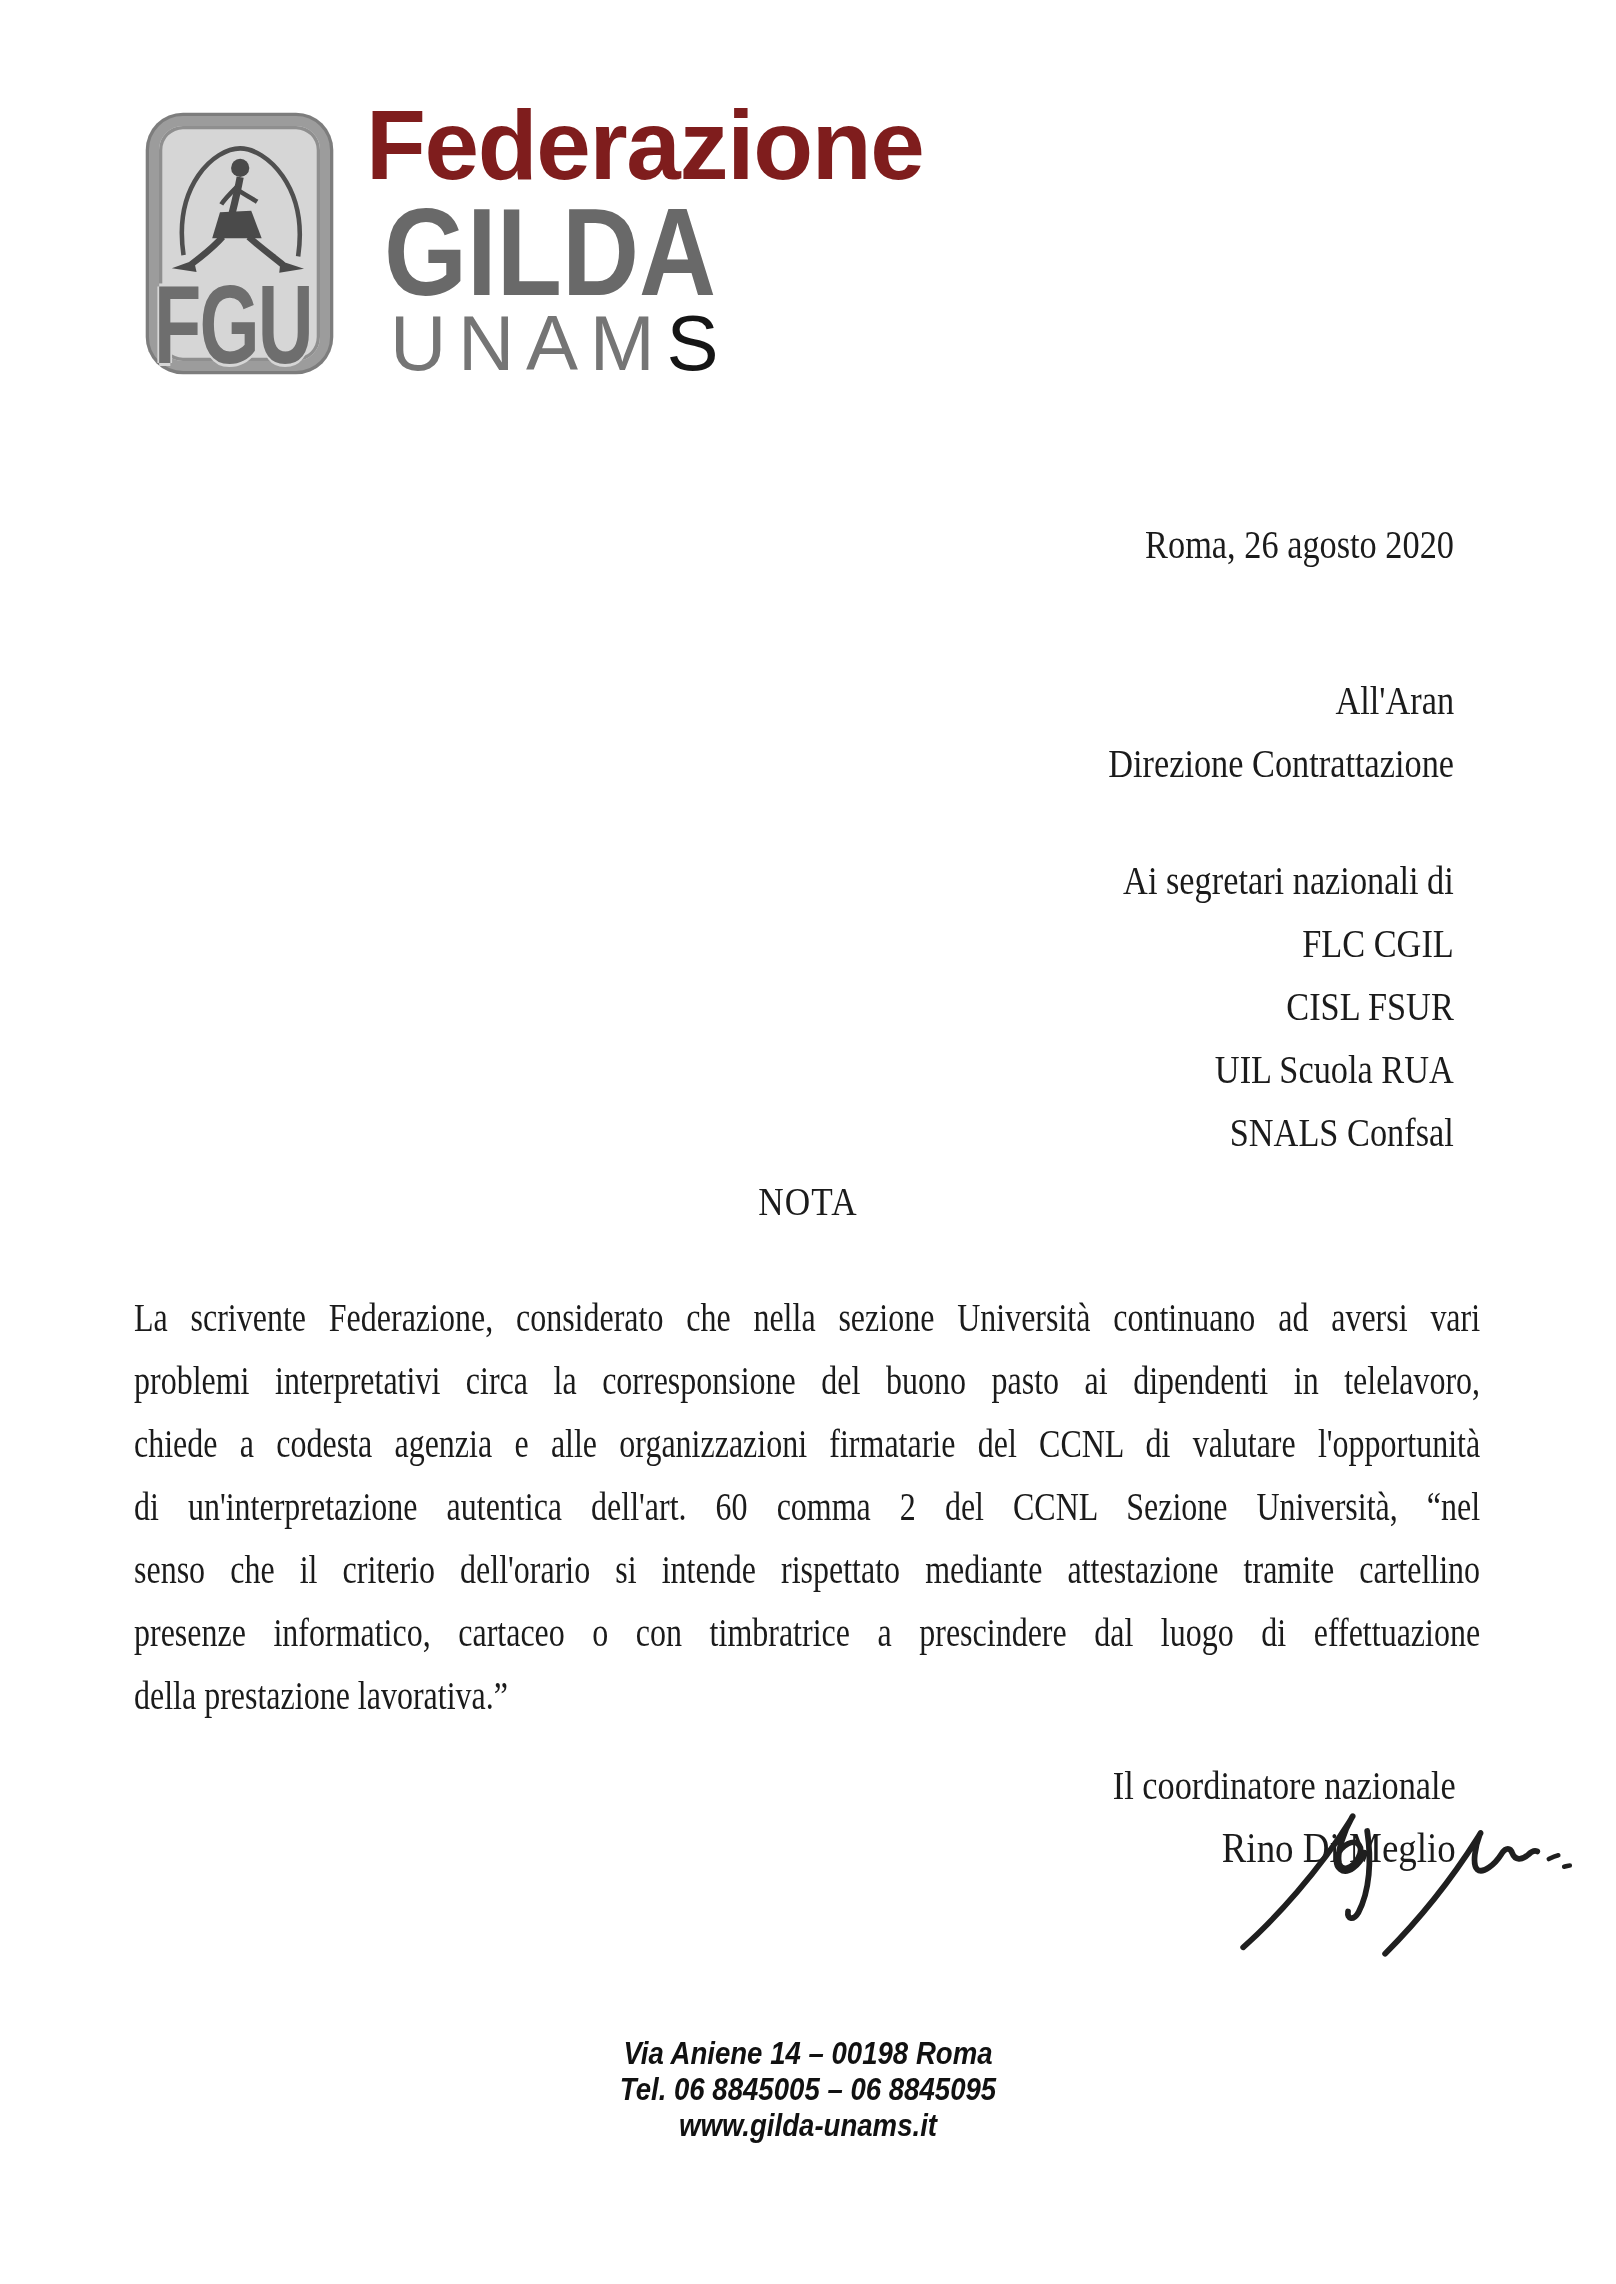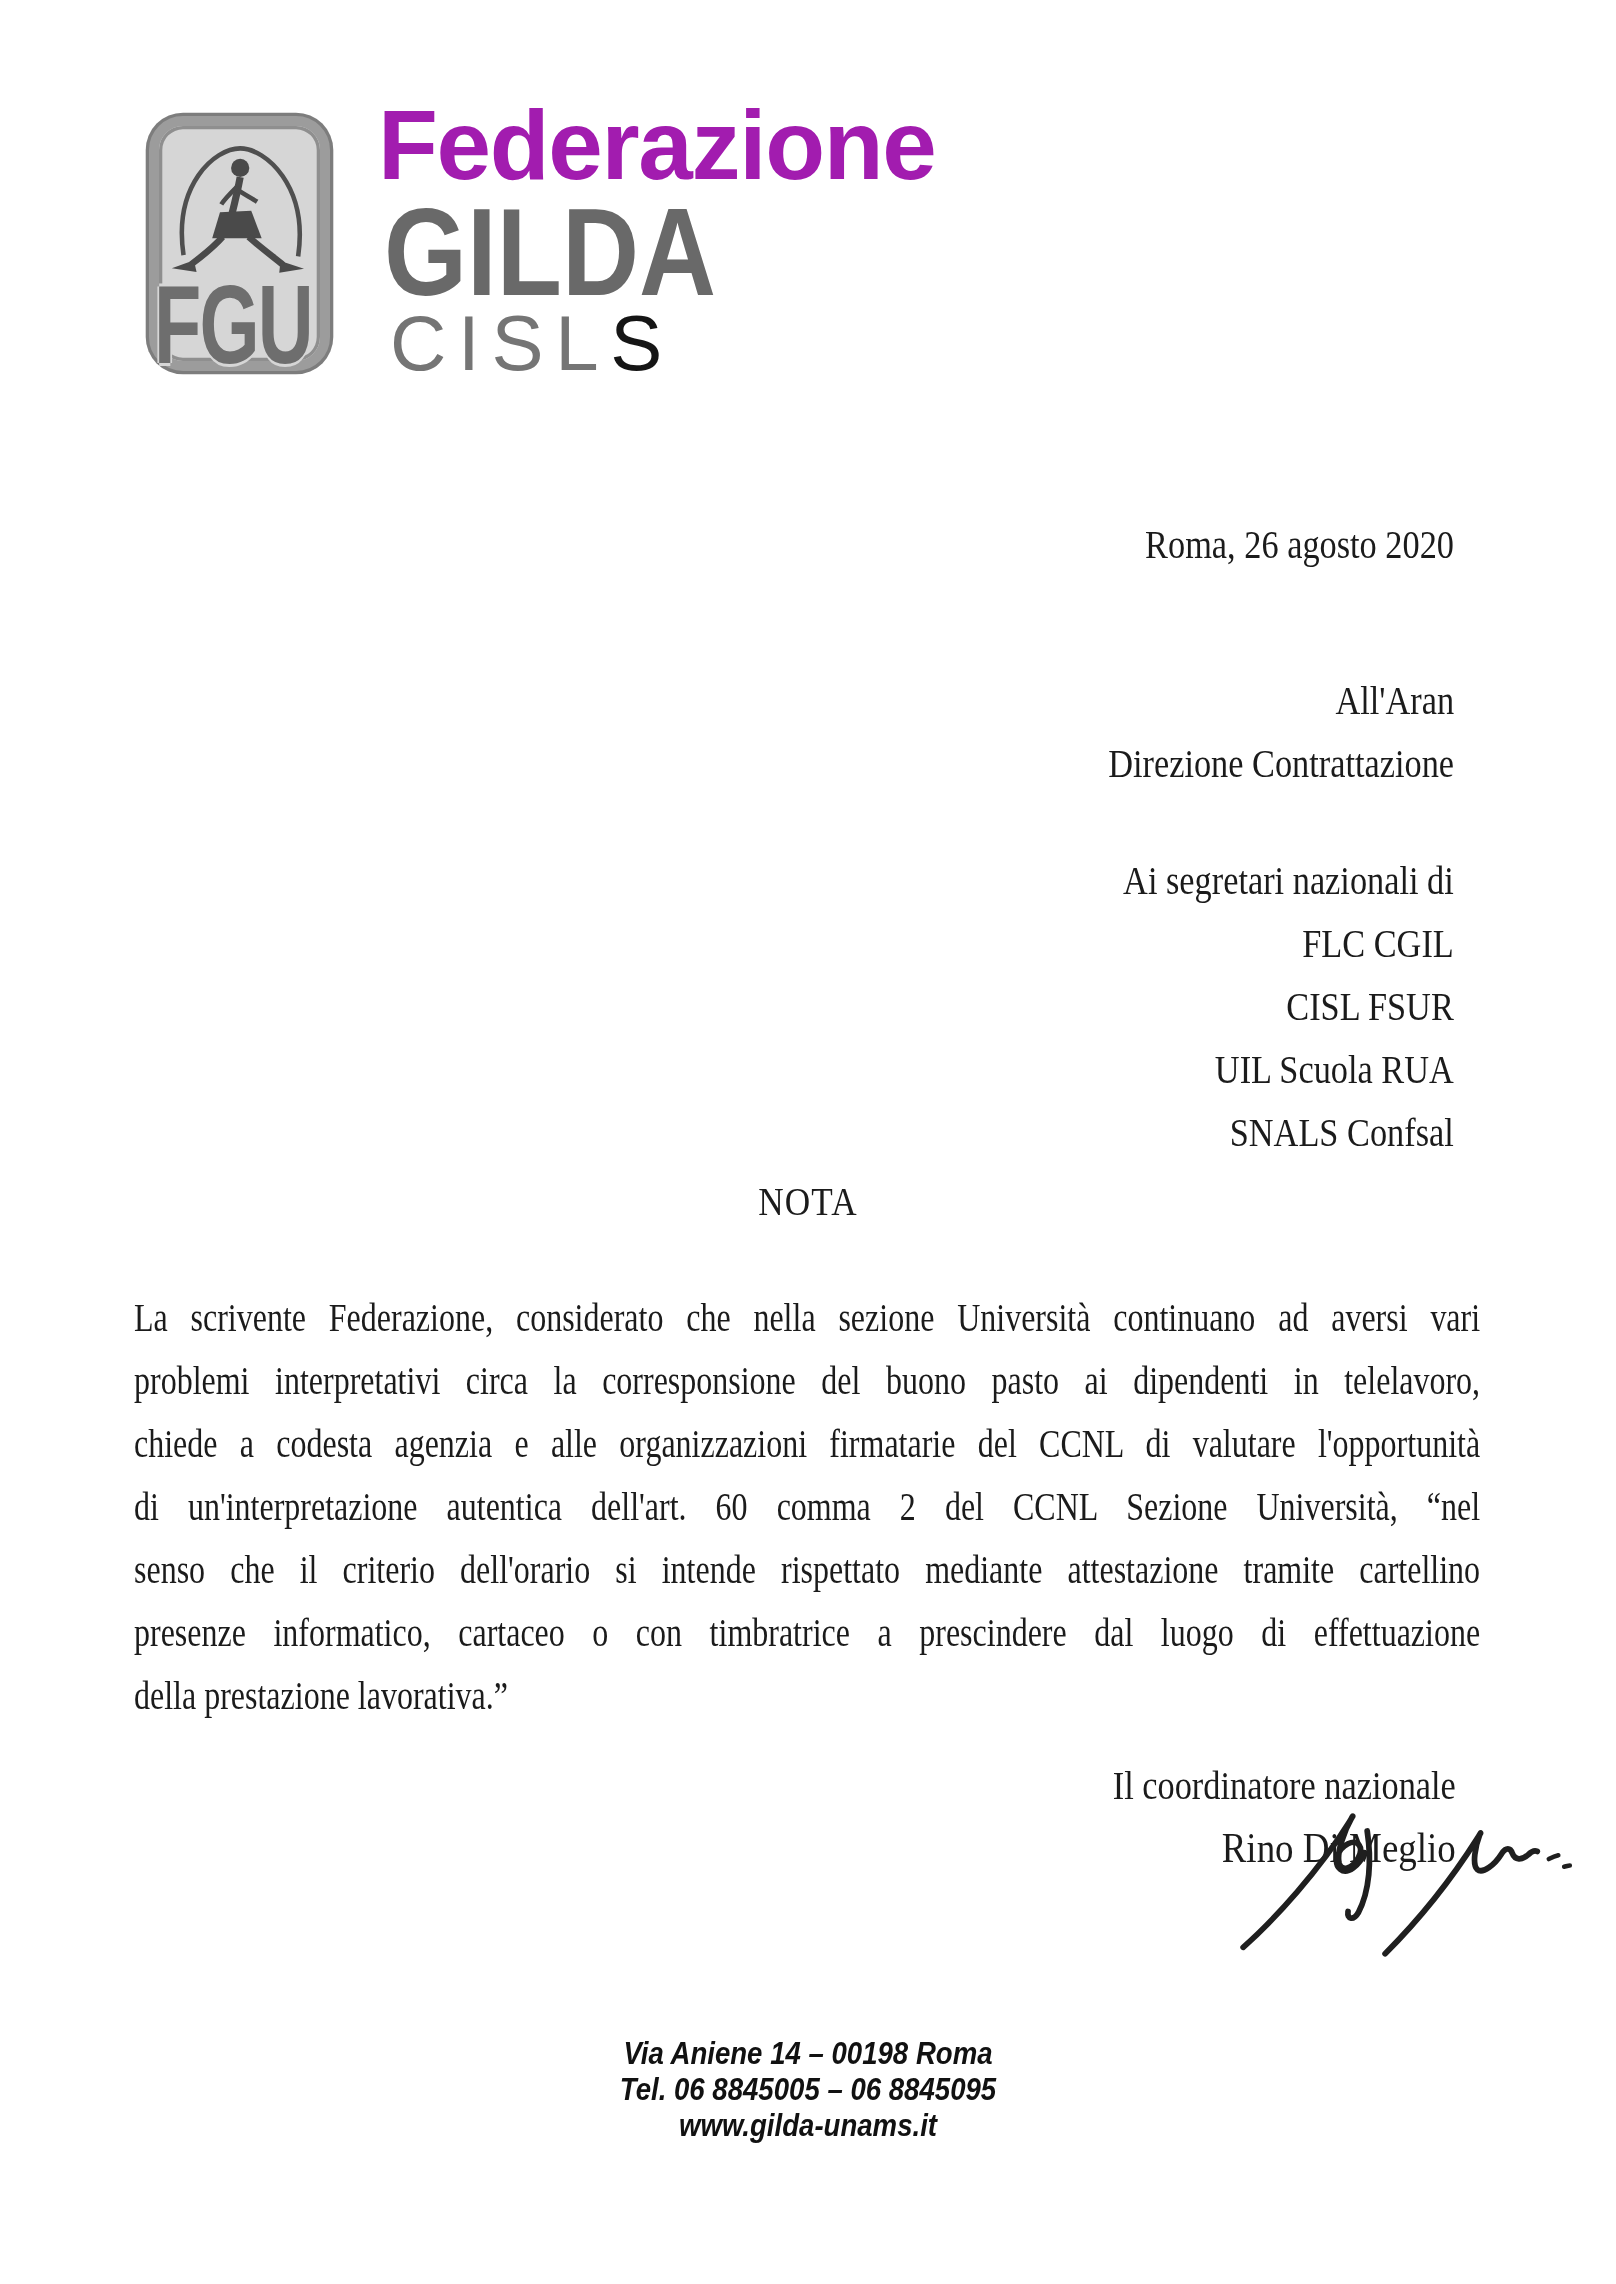--- a/index.html
+++ b/index.html
@@ -8,22 +8,22 @@
 
   
   .logo-box{position:absolute;left:149px;top:116px;width:181px;height:255px;box-sizing:border-box;
             border:10.4px solid #9c9c9c;border-radius:34px;background:#d6d6d6;
             box-shadow:0 0 0 3.3px #7d7d7d, inset 0 0 0 3.3px #8f8f8f;}
   .logo-figure{position:absolute;left:164px;top:139px;width:153px;height:147px;}
   .logo-fgu{position:absolute;left:154px;top:276px;font-family:"Liberation Sans",sans-serif;
             font-weight:bold;font-size:112px;line-height:98px;color:#6e6e6e;
             transform:scaleX(0.69);transform-origin:left top;letter-spacing:-2.6px;
             text-shadow:2.6px 0 0 #d6d6d6,-2.6px 0 0 #d6d6d6,0 2.6px 0 #d6d6d6,0 -2.6px 0 #d6d6d6;}
-  .logo-federazione{position:absolute;left:378px;top:96px;font-family:"Liberation Sans",sans-serif;
-            font-weight:bold;font-size:98px;line-height:98px;color:#a21caf;letter-spacing:-1.3px;}
+  .logo-federazione{position:absolute;left:366px;top:96px;font-family:"Liberation Sans",sans-serif;
+            font-weight:bold;font-size:98px;line-height:98px;color:#7f1d1d;letter-spacing:-1.3px;}
   .logo-gilda{position:absolute;left:384px;top:193px;font-family:"Liberation Sans",sans-serif;
             font-weight:bold;font-size:125px;line-height:117px;color:#696969;
             transform:scaleX(0.854);transform-origin:left top;}
   .logo-unams{position:absolute;left:390px;top:304px;font-family:"Liberation Sans",sans-serif;
             font-weight:normal;font-size:78px;line-height:78px;color:#757575;letter-spacing:11.7px;}
   .logo-unams .last-s{color:#151515;}
 
   
   .serif-right{position:absolute;right:162px;text-align:right;font-size:39px;line-height:63px;
                transform:scaleX(0.88);transform-origin:right top;white-space:nowrap;}
@@ -63,21 +63,21 @@
     <path d="M 86,112 L 134,110 L 150,152 L 74,152 Z" fill="#4a4a4a"></path>
     <path d="M 90,150 C 76,166 58,180 42,192" fill="none" stroke="#4a4a4a" stroke-width="10"></path>
     <path d="M 130,150 C 148,166 167,180 183,193" fill="none" stroke="#4a4a4a" stroke-width="10"></path>
     <path d="M 46,186 L 12,198 L 50,204 Z" fill="#4a4a4a"></path>
     <path d="M 179,187 L 215,199 L 177,205 Z" fill="#4a4a4a"></path>
   </svg>
 
   <div class="logo-fgu">FGU</div>
   <div class="logo-federazione">Federazione</div>
   <div class="logo-gilda">GILDA</div>
-  <div class="logo-unams"><span>CISL</span><span class="last-s">S</span></div>
+  <div class="logo-unams"><span>UNAM</span><span class="last-s">S</span></div>
 
   <div class="serif-right date-line">Roma, 26 agosto 2020</div>
 
   <div class="serif-right addr-block1">
     <div>All'Aran</div>
     <div>Direzione Contrattazione</div>
   </div>
   <div class="serif-right addr-block2">
     <div>Ai segretari nazionali di</div>
     <div>FLC CGIL</div>

